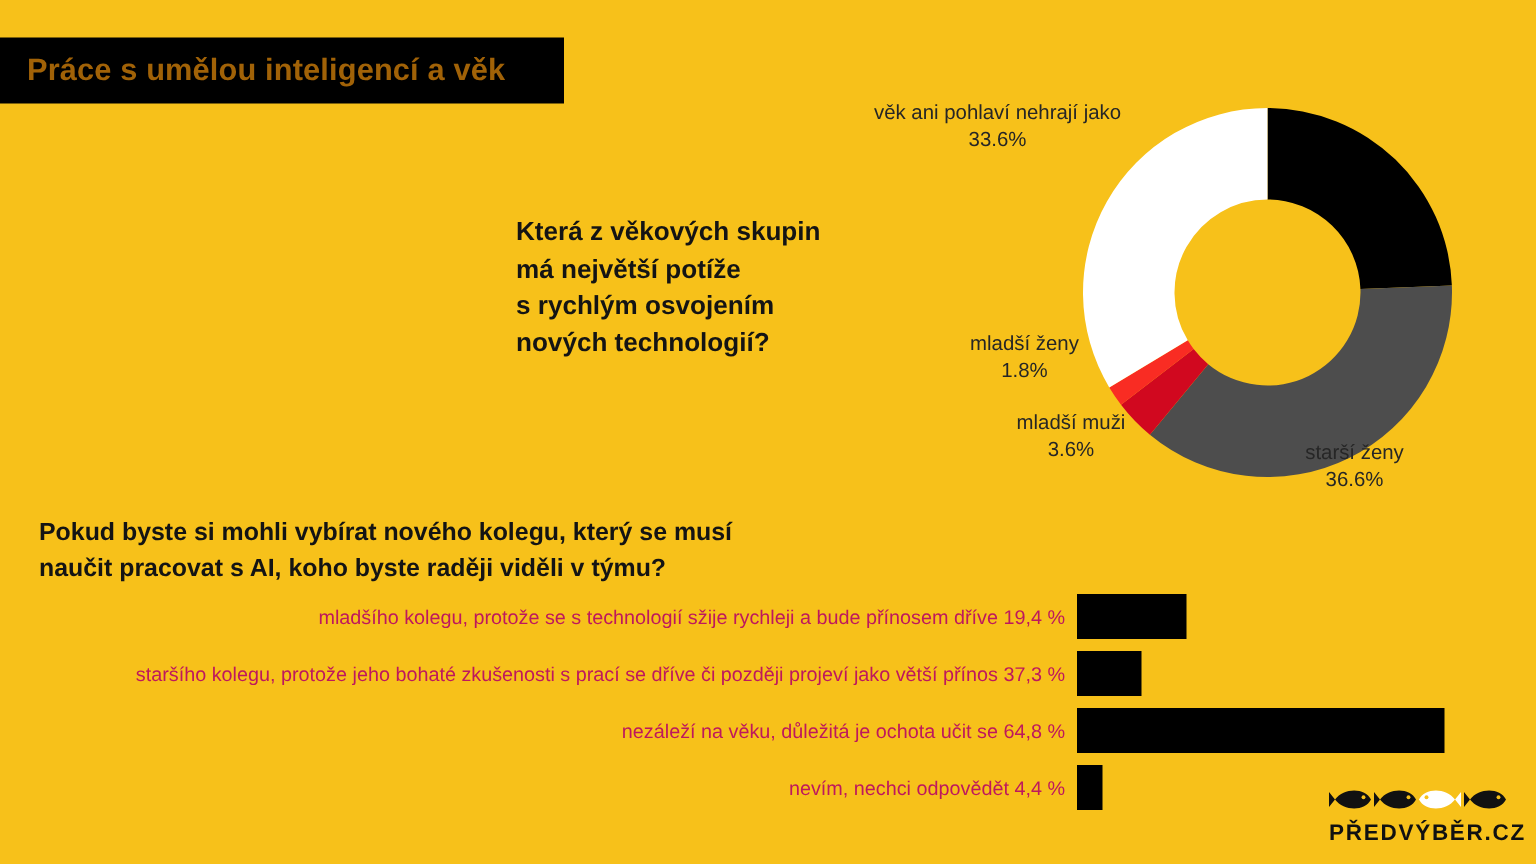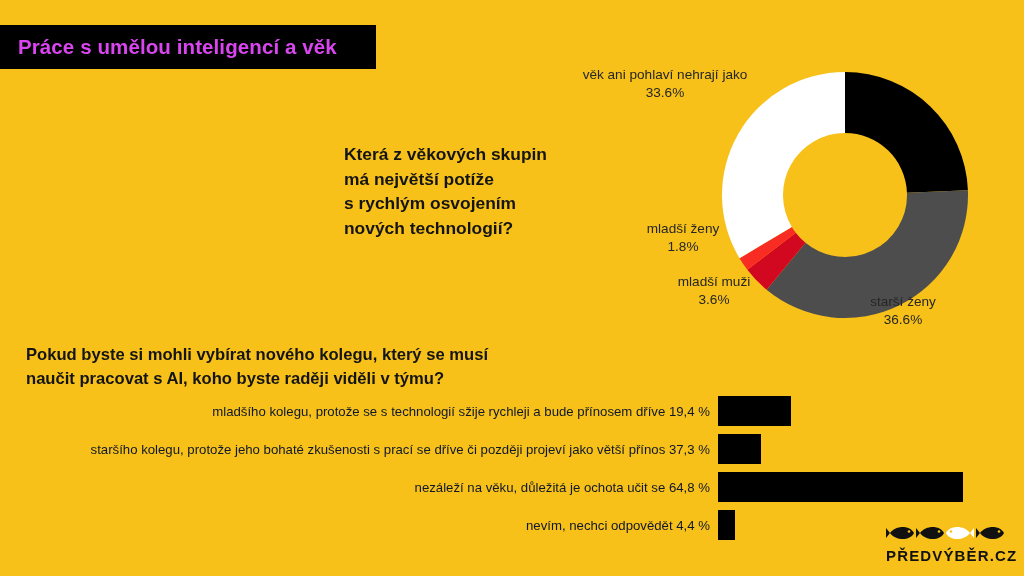--- a/index.html
+++ b/index.html
@@ -20,21 +20,21 @@
     position: absolute;
     left: 0;
     top: 25px;
     width: 376px;
     height: 44px;
     background: #000000;
     display: flex;
     align-items: center;
   }
   .title-text {
-    color: #d946ef;
+    color: #a16207;
     font-size: 20.5px;
     font-weight: bold;
     letter-spacing: 0.1px;
     padding-left: 18px;
     white-space: nowrap;
   }
 
   
   .question-one {
     position: absolute;
@@ -95,21 +95,21 @@
     position: relative;
     height: 38px;
     display: flex;
     align-items: center;
   }
   .bar-label-holder {
     width: 718px;
     text-align: right;
     padding-right: 8px;
     box-sizing: border-box;
-    color: #0f172a;
+    color: #be185d;
     font-size: 13.2px;
     white-space: nowrap;
     padding-left: 16px;
   }
   .bar-track {
     position: relative;
     height: 38px;
     flex: 1;
   }
   .bar-fill {

